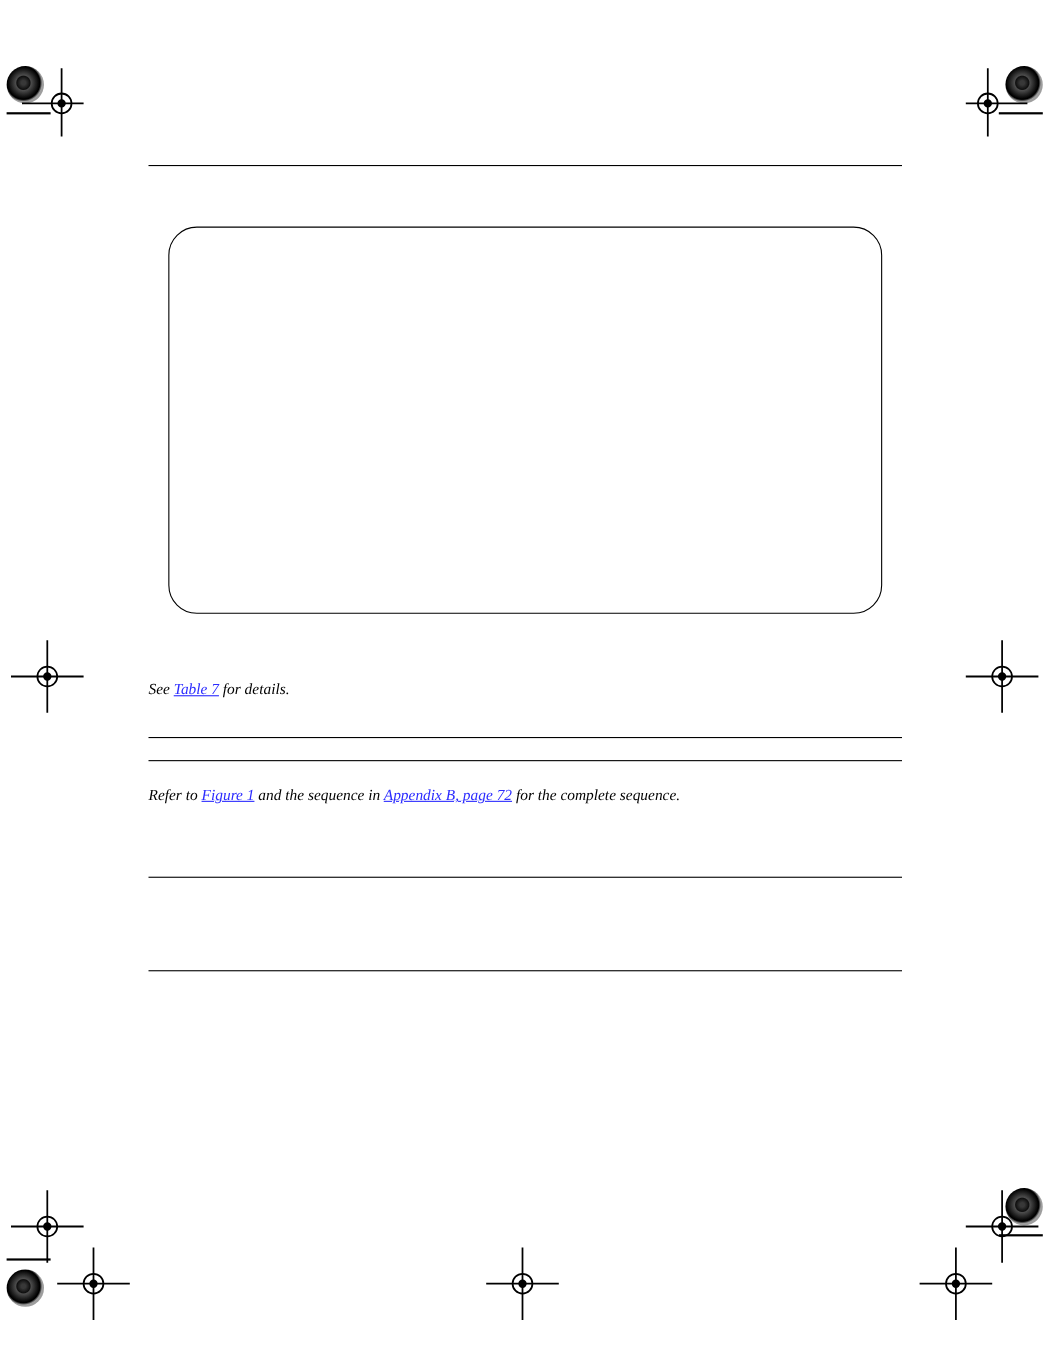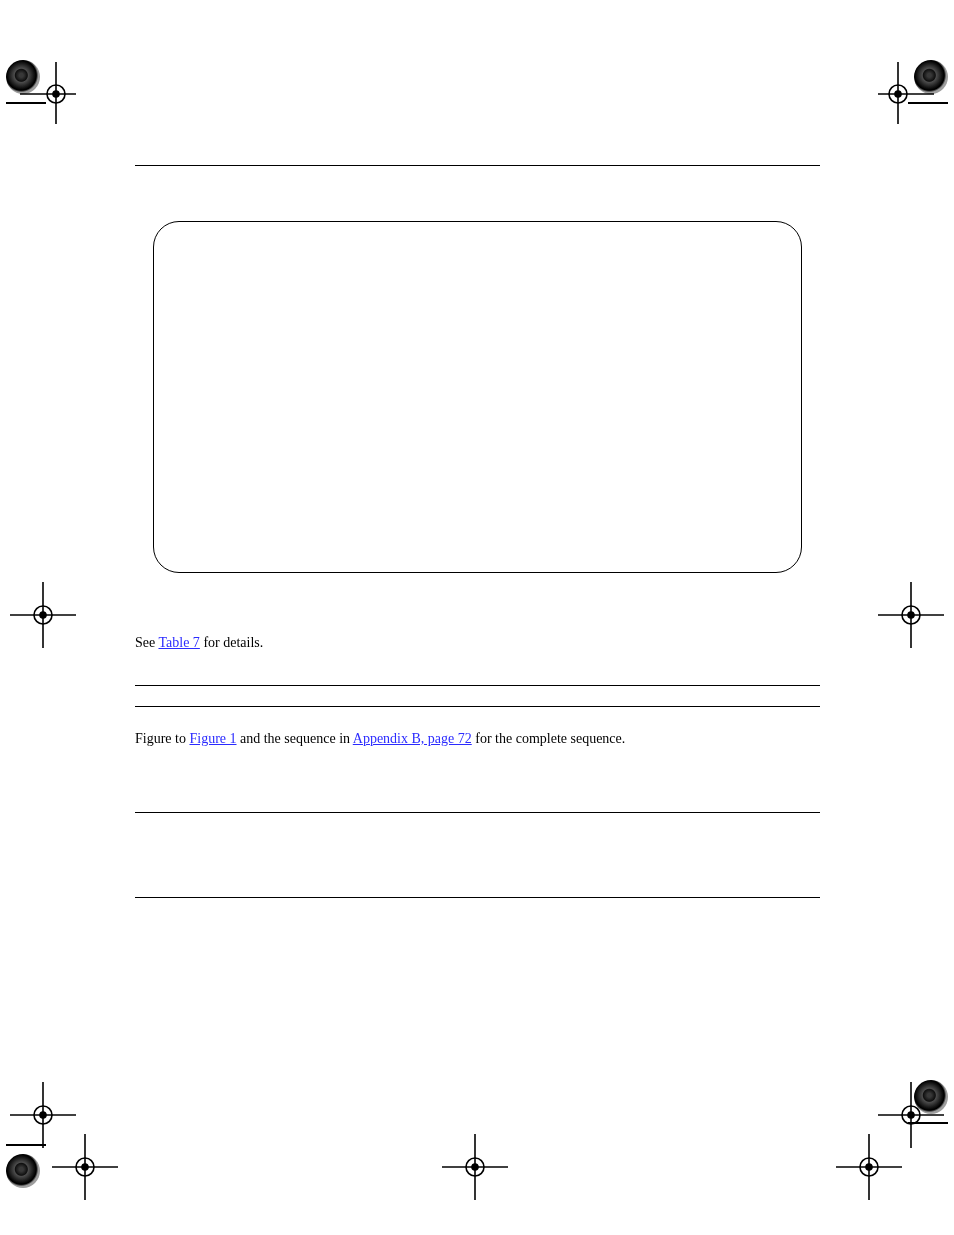--- a/index.html
+++ b/index.html
@@ -9,22 +9,23 @@
     height: 1235px;
     background: #fff;
     font-family: "Times New Roman", Times, serif;
     color: #000;
     position: relative;
     overflow: hidden;
   }
   .content {
     position: absolute;
     left: 135px;
-    top: 145px;
+    top: 130px;
     width: 685px;
+    font-style: italic;
   }
   .top-rule {
     border: 0;
     border-top: 1.2px solid #000;
     margin: 20px 0 55px 0;
   }
   .panel {
     border: 1.2px solid #000;
     border-radius: 26px;
     height: 350px;
@@ -219,21 +220,21 @@
     <span> for details.</span>
   </p>
 
   <div class="section-rules">
     <hr class="double-rule-top">
     <hr class="double-rule-bottom">
   </div>
 
   <div class="section-body">
     <p class="para">
-      <span>Figure to </span>
+      <span>Refer to </span>
       <a href="#" class="link">Figure 1</a>
       <span> and the sequence in </span>
       <a href="#" class="link">Appendix B, page 72</a>
       <span> for the complete sequence.</span>
     </p>
   </div>
 
   <hr class="final-rule-top">
   <hr class="final-rule-bottom">
 </div>

